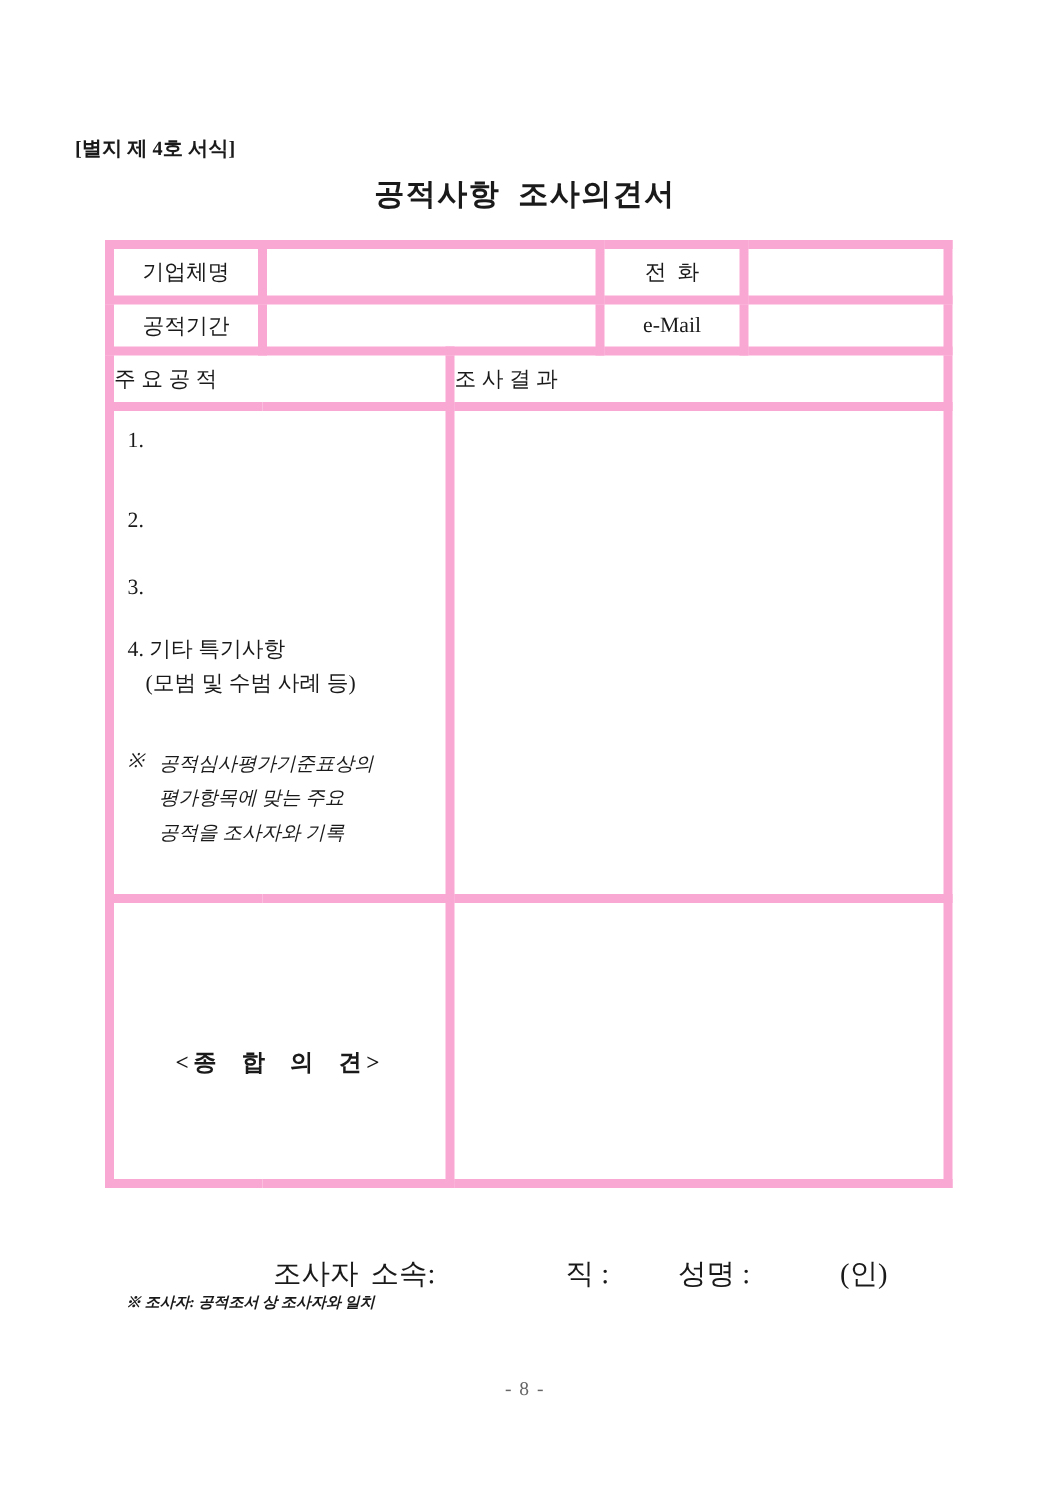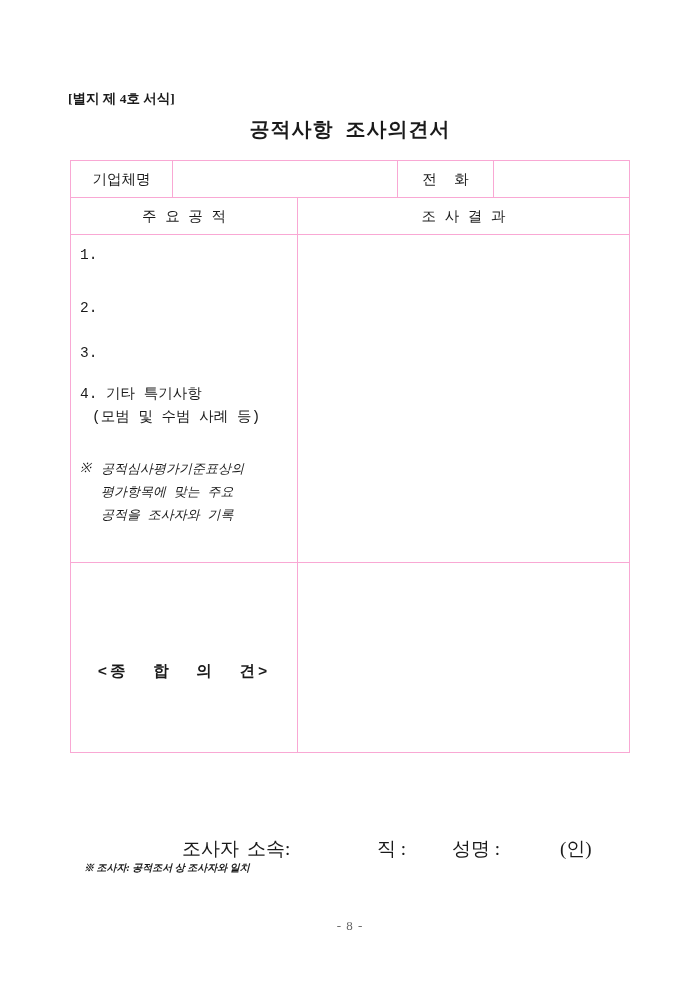--- a/index.html
+++ b/index.html
@@ -7,40 +7,40 @@
   body {
     width: 700px; height: 990px;
     background: #ffffff;
     font-family: "Liberation Serif", "DejaVu Serif", serif;
     color: #1a1a1a;
     position: relative;
     overflow: hidden;
   }
 
   .form-label {
-    position: absolute; left: 68px; top: 90px;
+    position: absolute; left: 50px; top: 90px;
     font-weight: bold; font-size: 13.5px; white-space: pre;
   }
   .title {
     position: absolute; left: 0; top: 116px; width: 700px;
     text-align: center; font-weight: bold; font-size: 20px;
     letter-spacing: 1px; white-space: pre;
   }
 
   table.doc {
     position: absolute; left: 70px; top: 160px;
     width: 559px; border-collapse: collapse; table-layout: fixed;
   }
   .doc td {
-    border: 1px solid #f9a8d4;
-    padding: 0; font-size: 14.5px; vertical-align: middle; font-family: Liberation Mono, monospace;
+    border: 6px solid #f9a8d4;
+    padding: 0; font-size: 14.5px; vertical-align: middle;
   }
   .lbl { text-align: center; white-space: pre; }
   .val { }
-  .hdr { text-align: center; font-size: 15px; white-space: pre; }
+  .hdr { text-align: left; font-size: 15px; white-space: pre; }
 
   .r1 td { height: 37px; }
   .r2 td { height: 34px; }
   .r3 td { height: 34px; }
   .r4 td { height: 37px; }
   .r5 td { height: 328px; }
   .r6 td { height: 190px; }
 
   .list-cell {
     vertical-align: top !important;
@@ -101,20 +101,26 @@
         <col style="width:96px">
         <col style="width:136px">
     </colgroup>
     <tbody>
         <tr class="r1">
       <td class="lbl">기업체명</td>
       <td class="val" colspan="2"></td>
       <td class="lbl">전  화</td>
       <td class="val"></td>
     </tr>
+    <tr class="r3">
+      <td class="lbl">공적기간</td>
+      <td class="val" colspan="2"></td>
+      <td class="lbl">e-Mail</td>
+      <td class="val"></td>
+    </tr>
     <tr class="r4">
       <td class="hdr" colspan="2">주 요 공 적</td>
       <td class="hdr" colspan="3">조 사 결 과</td>
     </tr>
     <tr class="r5">
       <td class="list-cell" colspan="2">
         <div class="merit-item m1">1.</div>
         <div class="merit-item m2">2.</div>
         <div class="merit-item m3">3.</div>
         <div class="merit-item m4">4. 기타 특기사항</div>

